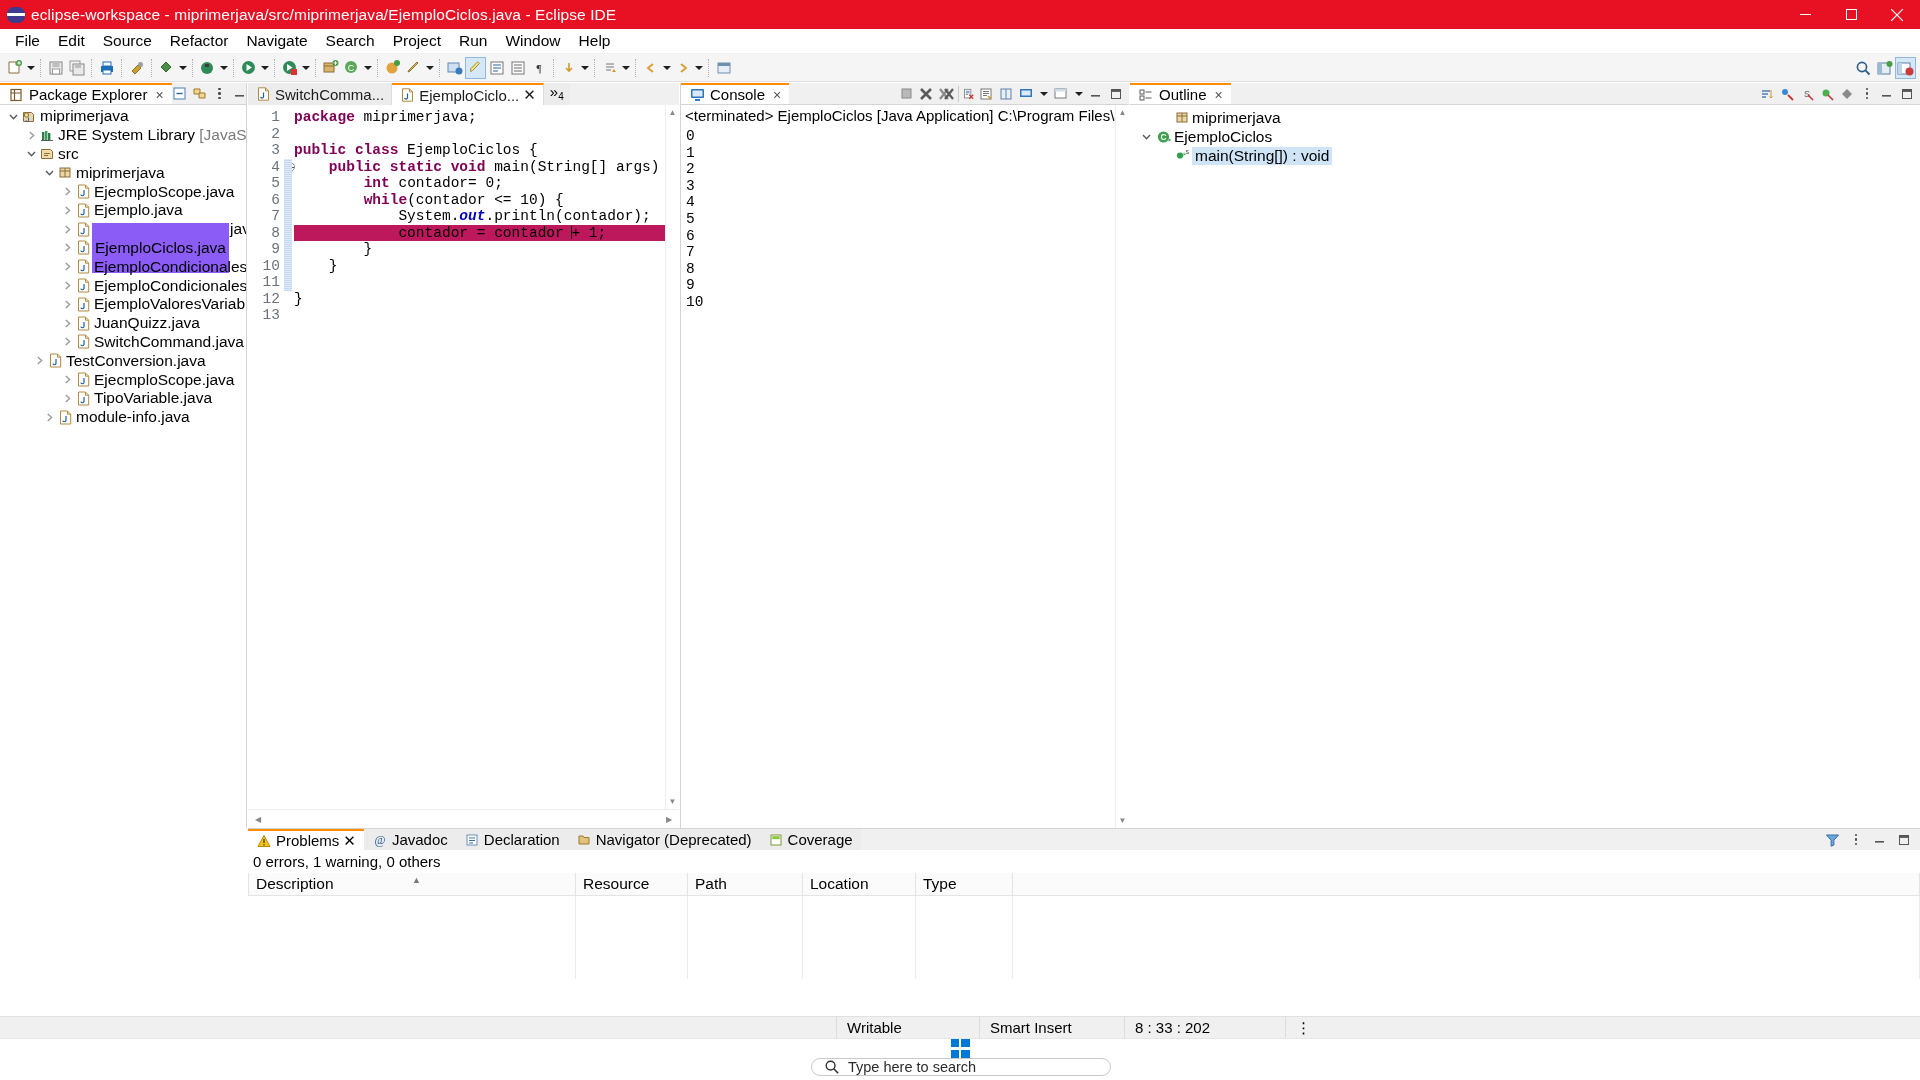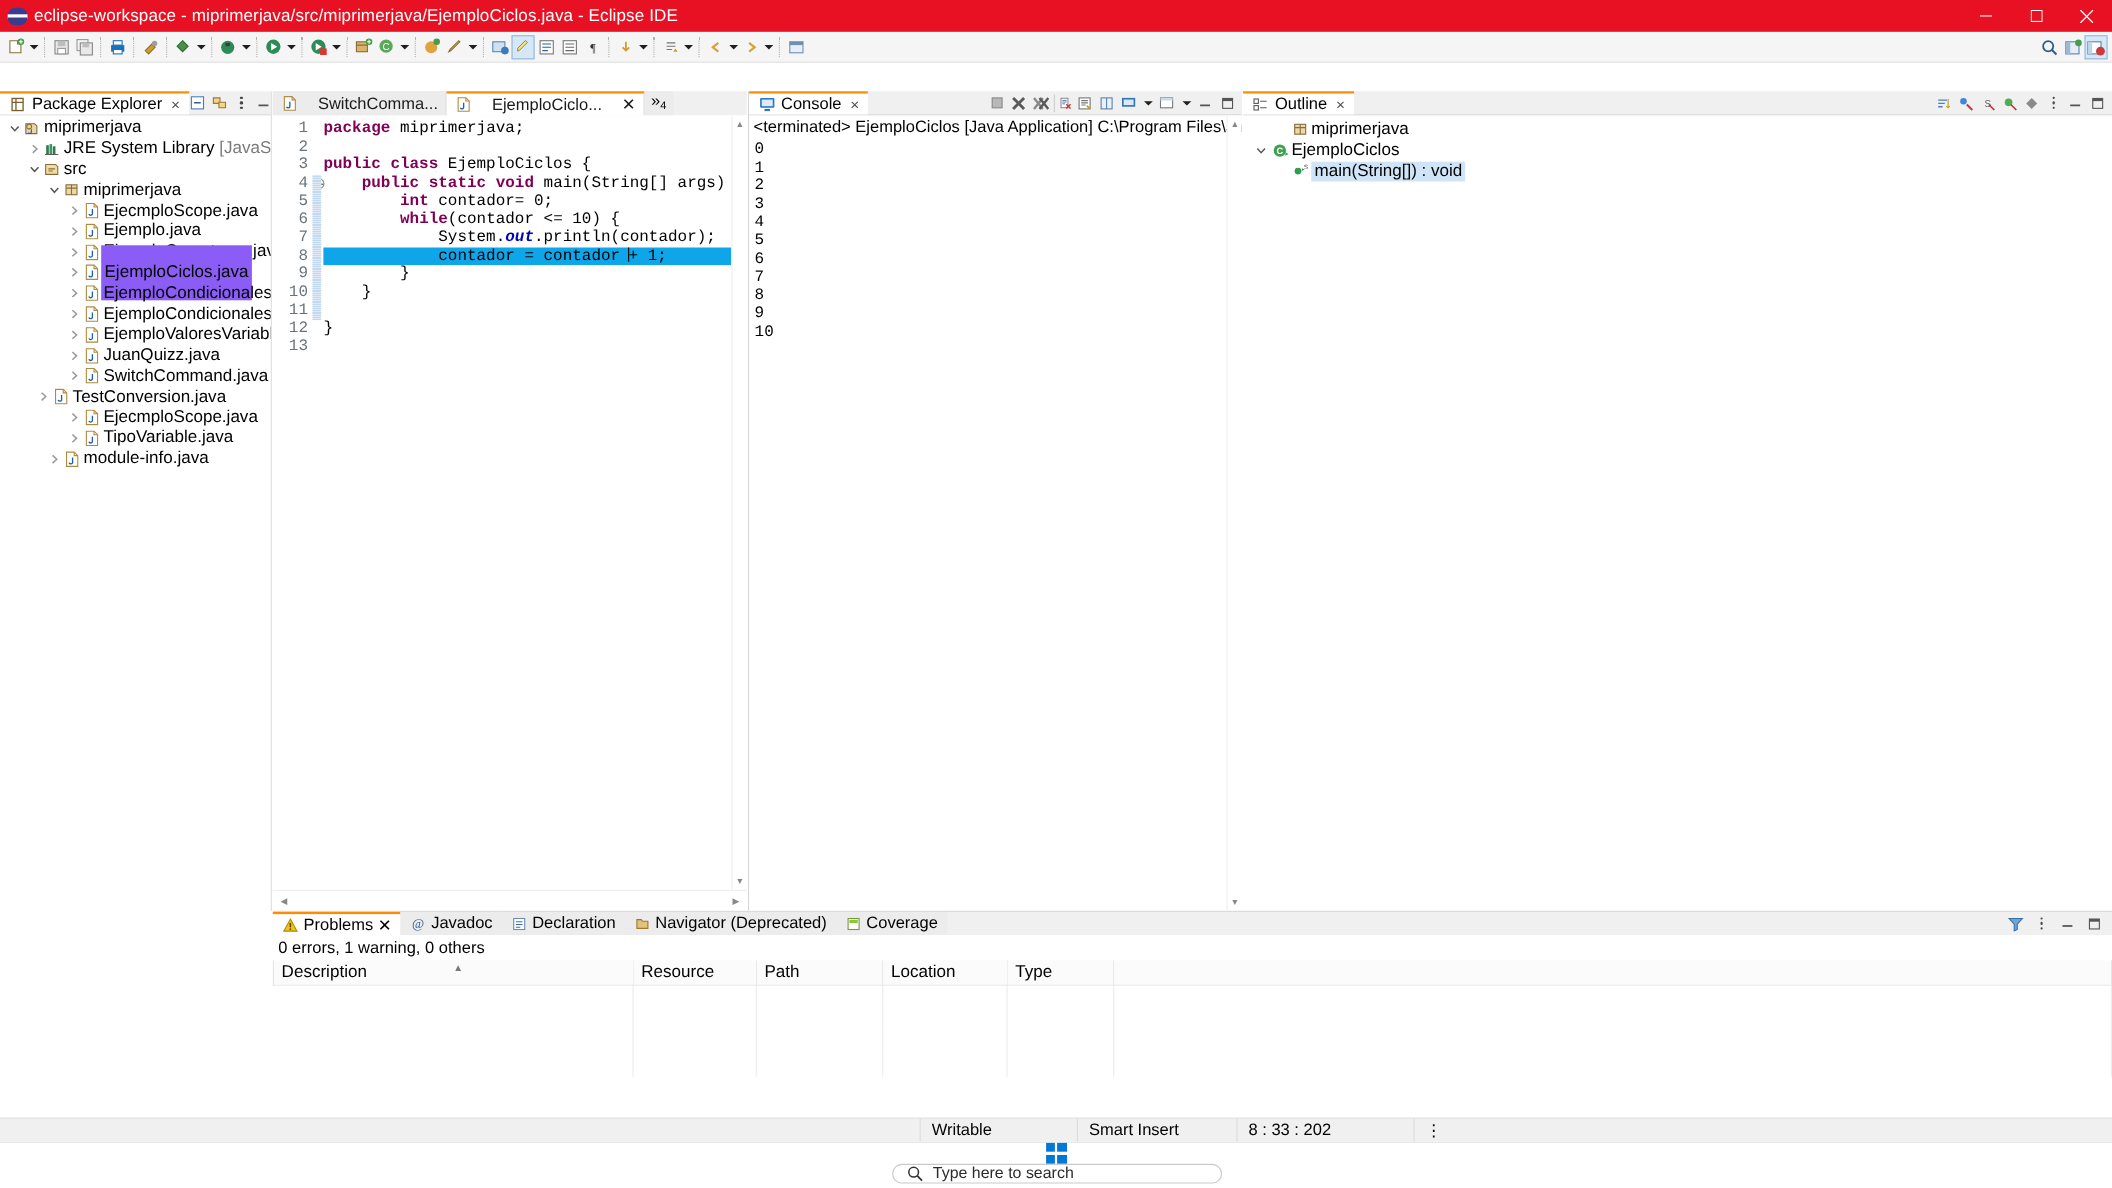--- a/index.html
+++ b/index.html
@@ -96,21 +96,21 @@
   }
   .tree-row .ticon { width:17px; display:flex; align-items:center; justify-content:center; flex:none; }
   .tree-row .tlabel { padding-left:2px; }
   .tree-row .tlabel.sel { background:#8b5cf6; padding:16px 3px; }
   .tlabel .dim { color:#7a7a7a; }
 
   
   #editor-area { left:248px; top:0; width:431px; bottom:0; }
   .editor-tabbar { height:22px; background:#f0f0f0; display:flex; align-items:stretch; position:relative; }
   .etab {
-    display:flex; align-items:center; gap:18px; padding:0 7px; font-size:15px;
+    display:flex; align-items:center; gap:4px; padding:0 7px; font-size:15px;
     background:#ececec; color:#1a1a1a; white-space:nowrap; border-right:1px solid #dcdcdc;
   }
   .etab.active { background:#ffffff; border-top:2px solid #ff8c00; }
   .etab-more {
     display:flex; align-items:flex-start; padding:0 6px; font-size:15px; background:#ececec;
     position:relative;
   }
   .etab-more .cnt { font-size:10px; align-self:flex-end; padding-bottom:3px; }
   .editor-body { position:absolute; left:0; right:0; top:22px; bottom:0; background:#fff; }
   .code-wrap { position:absolute; left:0; top:0; right:14px; bottom:19px; overflow:hidden; }
@@ -123,21 +123,21 @@
                border:1px solid #8a8a8a; border-radius:50%; background:#fff; }
   .fold-mark::after { content:""; position:absolute; left:2px; top:4px; width:6px; height:1px; background:#555; }
   .annot-bar { position:absolute; left:36px; top:4px; width:8px; bottom:0; }
   .annot-bar .block { position:absolute; left:0; width:8px;
       background: repeating-linear-gradient(0deg,#c3d9ef 0,#c3d9ef 1px,#dfeaf6 1px,#dfeaf6 2px); }
   .code {
     position:absolute; left:46px; top:4px; right:0; bottom:0;
     font-family:"Liberation Mono", monospace; font-size:14.5px; white-space:pre;
   }
   .code .cl { height:16.5px; line-height:16.5px; }
-  .code .cl.hl { background:#0ea5e9; }
+  .code .cl.hl { background:#be185d; }
   .kw { color:#7f0055; font-weight:bold; }
   .fld { color:#0000c0; font-style:italic; font-weight:bold; }
   .plain { color:#000; }
   .caret { display:inline-block; width:0; border-left:1px solid #000; height:13px;
            vertical-align:-2px; margin:0 -1px; }
   .v-scroll {
     position:absolute; right:0; top:0; width:14px; bottom:19px; background:#fff;
     border-left:1px solid #eee; display:flex; flex-direction:column; align-items:center;
   }
   .sb-arrow { width:14px; height:15px; display:flex; align-items:center; justify-content:center; color:#888; font-size:8px; }
@@ -252,20 +252,32 @@
           </svg>
       </div>
       <div class="win-btn close">
         <svg width="12" height="12" viewBox="0 0 12 12">
             <path d="M0 0 L12 12 M12 0 L0 12" stroke="#fff" stroke-width="1.2"></path>
           </svg>
       </div>
     </div>
   </div>
 
+  <div class="menubar">
+    <div class="menu-item">File</div>
+    <div class="menu-item">Edit</div>
+    <div class="menu-item">Source</div>
+    <div class="menu-item">Refactor</div>
+    <div class="menu-item">Navigate</div>
+    <div class="menu-item">Search</div>
+    <div class="menu-item">Project</div>
+    <div class="menu-item">Run</div>
+    <div class="menu-item">Window</div>
+    <div class="menu-item">Help</div>
+  </div>
 
   <div class="toolbar">
     <div class="tb-btn">
       <svg width="17" height="17" viewBox="0 0 17 17">
           <path d="M3 3h7l3 3v8H3z" fill="#fff" stroke="#8a6d3b"></path>
           <path d="M10 3v3h3" fill="none" stroke="#8a6d3b"></path>
           <circle cx="13" cy="4" r="3" fill="#4a9b4a"></circle>
           <path d="M13 2.2v3.6M11.2 4h3.6" stroke="#fff" stroke-width="1"></path>
         </svg>
     </div>

